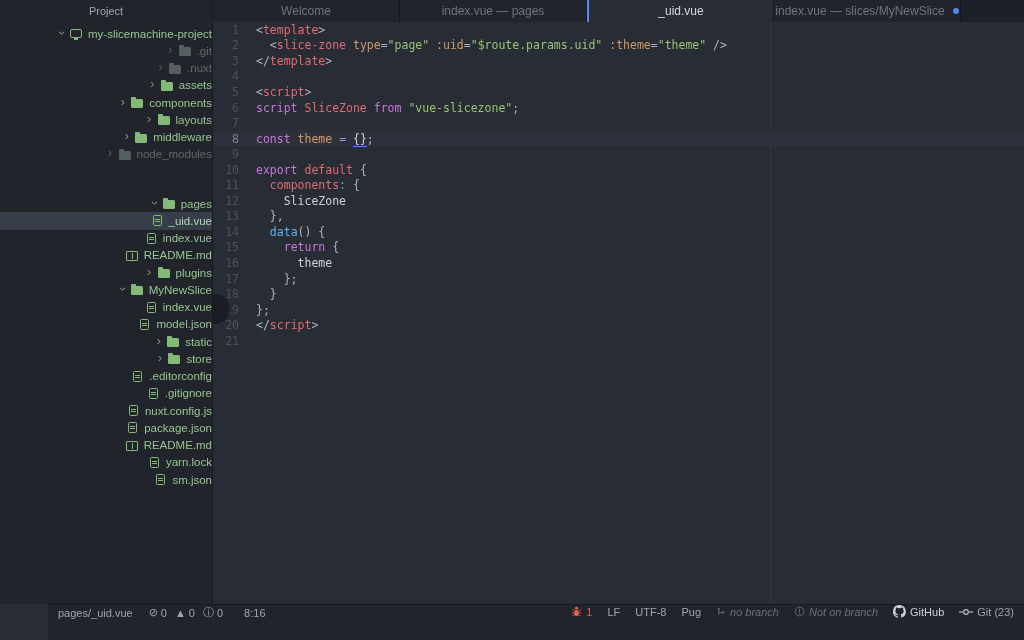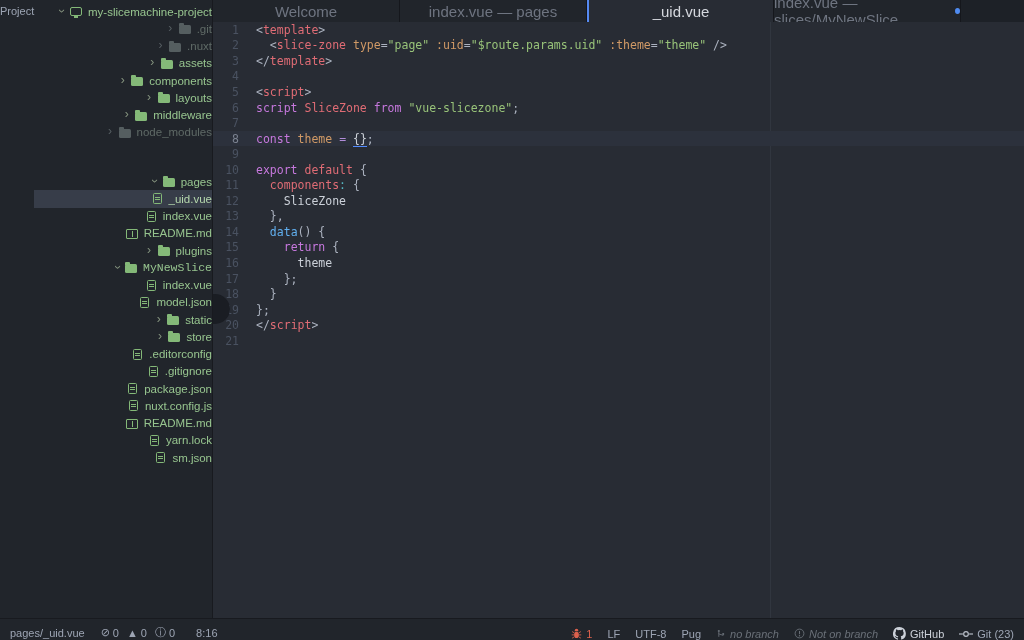--- a/index.html
+++ b/index.html
@@ -3,21 +3,21 @@
 <meta charset="utf-8">
 <style>
   * { margin:0; padding:0; box-sizing:border-box; }
   html,body { width:1024px; height:640px; overflow:hidden; background:#282c34;
               font-family:"Liberation Sans", sans-serif; }
   .app { width:1024px; height:640px; display:flex; flex-direction:column; }
   .main { flex:1; display:flex; min-height:0; }
 
   
   .sidebar { width:213px; background:#21252b; border-right:1px solid #181a1f;
-             display:flex; flex-direction:row; }
+             display:flex; flex-direction:column; }
   .sidebar-header { height:22px; display:flex; align-items:center; justify-content:center;
                     color:#9da5b4; font-size:11px; flex:none; }
   .tree { flex:1; overflow:hidden; padding-top:3px; }
   .tree-row { height:17.25px; display:flex; align-items:center; color:#97c58f;
               font-size:11.5px; white-space:nowrap; cursor:default;justify-content:flex-end; }
   .tree-row.selected { background:#373d49; color:#b4d6ac; }
   .tree-row.dim { color:#5f6a66; }
   .chev { width:11px; flex:none; font-size:12px; line-height:10px; color:#84937e;
           text-align:center; transform:translateY(-1px); }
   .dim .chev { color:#565e62; }
@@ -34,21 +34,21 @@
   .ticon.book { width:12px; height:10px; border:1px solid #84b978; border-radius:1px; margin-top:1px; }
   .ticon.book::after { content:""; position:absolute; left:5px; top:1px; bottom:1px; width:1px; background:#84b978; }
   .ticon.device { width:12px; height:9px; border:1px solid #84b978; border-radius:2px; margin-top:0; }
   .ticon.device::after { content:""; position:absolute; left:3px; bottom:-3px; width:4px; height:2px; background:#84b978; }
 
   
   .editor-pane { flex:1; display:flex; flex-direction:column; min-width:0; position:relative; overflow:hidden; }
   .tab-bar { height:22px; background:#1d2127; display:flex; flex:none; }
   .tab { width:187px; background:#21252b; border-right:1px solid #15171c;
          display:flex; align-items:center; justify-content:center; gap:8px;
-         color:#6e7480; font-size:15px; cursor:default; }
+         color:#6e7480; font-size:12px; cursor:default; }
   .tab.active { background:#282c34; color:#d5d8de; border-left:2px solid #568af2; }
   .mod-dot { width:6px; height:6px; border-radius:50%; background:#4f8bf0; }
 
   
   .editor { flex:1; position:relative; background:#282c34; overflow:hidden;
             font-family:"DejaVu Sans Mono", monospace; font-size:11.5px; }
   .wrap-guide { position:absolute; top:0; bottom:0; left:557px; width:1px; background:#31363f; }
   .code-row { height:15.55px; display:flex; align-items:center; position:relative; }
   .code-row.current { background:#2c313c; }
   .ln { width:26px; flex:none; text-align:right; color:#4a5261; font-size:11.5px; }
@@ -57,23 +57,23 @@
   .tk-p { color:#abb2bf; } .tk-tag { color:#e06c75; } .tk-attr { color:#d19a66; }
   .tk-str { color:#98c379; } .tk-kw { color:#c678dd; } .tk-fn { color:#61afef; }
   .tk-op { color:#b18cd9; } .tk-colon { color:#56b6c2; } .tk-plain { color:#ccd1d9; }
   .tk-brace { color:#ccd1d9; border-bottom:1px solid #528bff; }
   .tree-toggle { position:absolute; left:-13px; top:294px; width:30px; height:30px;
                  border-radius:50%; background:#1a1d23; display:flex; align-items:center;
                  justify-content:center; padding-right:9px; color:#c8ccd4; font-size:13px;
                  z-index:5; cursor:pointer; }
 
   
-  .status-bar { height:22px; background:#21252b; border-top:1px solid #181a1f;
-                display:flex; align-items:flex-end; justify-content:space-between;
-                color:#9da5b4; font-size:11px; flex:none; padding:0 10px; }
+  .status-bar { height:36px; background:#21252b; border-top:1px solid #181a1f;
+                display:flex; align-items:flex-start; justify-content:space-between;
+                color:#9da5b4; font-size:11px; flex:none; padding:0 10px;margin-left:48px; }
   .status-left, .status-right { display:flex; align-items:center; }
   .st-item { display:flex; align-items:center; gap:4px; cursor:default; }
   .status-left .st-item { margin-right:16px; }
   .status-right .st-item { margin-left:15px; }
   .diag { display:flex; align-items:center; gap:3px; }
   .diag .glyph { font-size:11px; }
   .diag .cnt { margin-right:5px; }
   .italic { font-style:italic; color:#6a7078; }
   .bug-red { color:#dd614d; }
   .gh-label { color:#ccd1d9; }
@@ -148,21 +148,21 @@
           <div class="tree-row" style="padding-left: 30px;">
             <span class="chev none">›</span>
             <span class="ticon book"></span>
             <span>README.md</span>
           </div>
           <div class="tree-row" style="padding-left: 17px;">
             <span class="chev closed">›</span>
             <span class="ticon folder"></span>
             <span>plugins</span>
           </div>
-          <div class="tree-row" style="padding-left: 30px; font-family: Liberation Mono, monospace;">
+          <div class="tree-row" style="padding-left: 30px;">
             <span class="chev open">›</span>
             <span class="ticon folder"></span>
             <span>MyNewSlice</span>
           </div>
           <div class="tree-row" style="padding-left: 43px;">
             <span class="chev none">›</span>
             <span class="ticon file"></span>
             <span>index.vue</span>
           </div>
           <div class="tree-row" style="padding-left: 43px;">
@@ -186,26 +186,26 @@
             <span>.editorconfig</span>
           </div>
           <div class="tree-row" style="padding-left: 17px;">
             <span class="chev none">›</span>
             <span class="ticon file"></span>
             <span>.gitignore</span>
           </div>
           <div class="tree-row" style="padding-left: 17px;">
             <span class="chev none">›</span>
             <span class="ticon file"></span>
+            <span>nuxt.config.js</span>
+          </div>
+          <div class="tree-row" style="padding-left: 17px;">
+            <span class="chev none">›</span>
+            <span class="ticon file"></span>
             <span>package.json</span>
-          </div>
-          <div class="tree-row" style="padding-left: 17px;">
-            <span class="chev none">›</span>
-            <span class="ticon file"></span>
-            <span>nuxt.config.js</span>
           </div>
           <div class="tree-row" style="padding-left: 17px;">
             <span class="chev none">›</span>
             <span class="ticon book"></span>
             <span>README.md</span>
           </div>
           <div class="tree-row" style="padding-left: 17px;">
             <span class="chev none">›</span>
             <span class="ticon file"></span>
             <span>yarn.lock</span>

